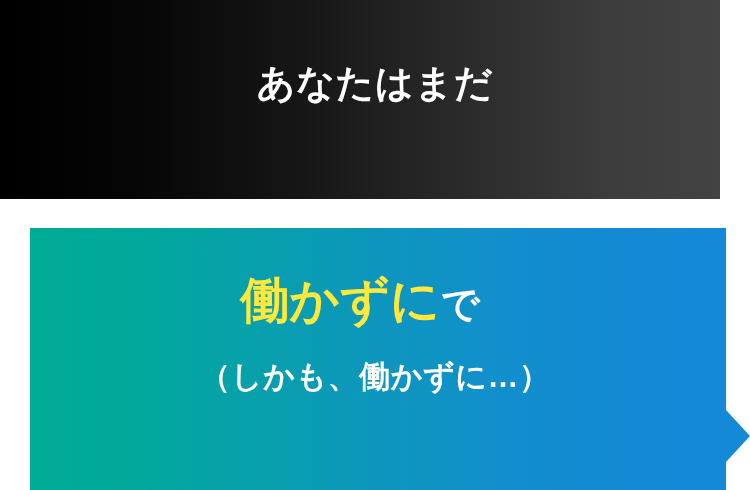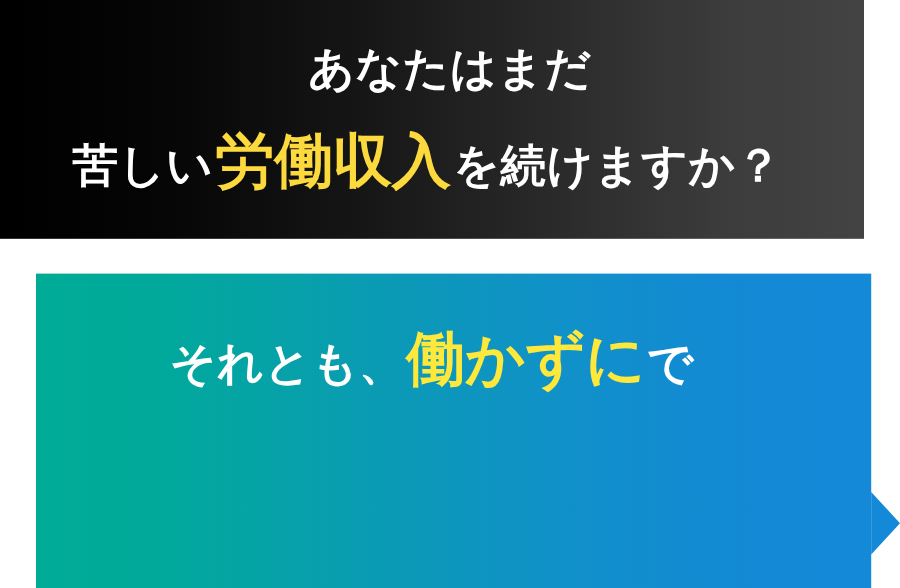--- a/index.html
+++ b/index.html
@@ -129,30 +129,25 @@
     border-left: 24px solid #1489d8;
   }
 </style>
 </head>
 <body>
 
 <div id="stage">
 
   <div class="hero-dark">
     <div class="line line-1">あなたはまだ</div>
-    <div class="line line-2">
-      <span>苦しい</span>
-        <span class="hl">労働収入</span>
-        <span>を続けますか？</span>
-    </div>
   </div>
 
   <div class="hero-grad">
     <div class="line g-line-1">
-      <span>それとも、</span>
         <span class="hl2">働かずに</span>
         <span>で</span>
     </div>
+    <div class="line g-line-3">（しかも、働かずに…）</div>
   </div>
 
   <div class="arrow-notch"></div>
 
 </div>
 
 </body></html>

